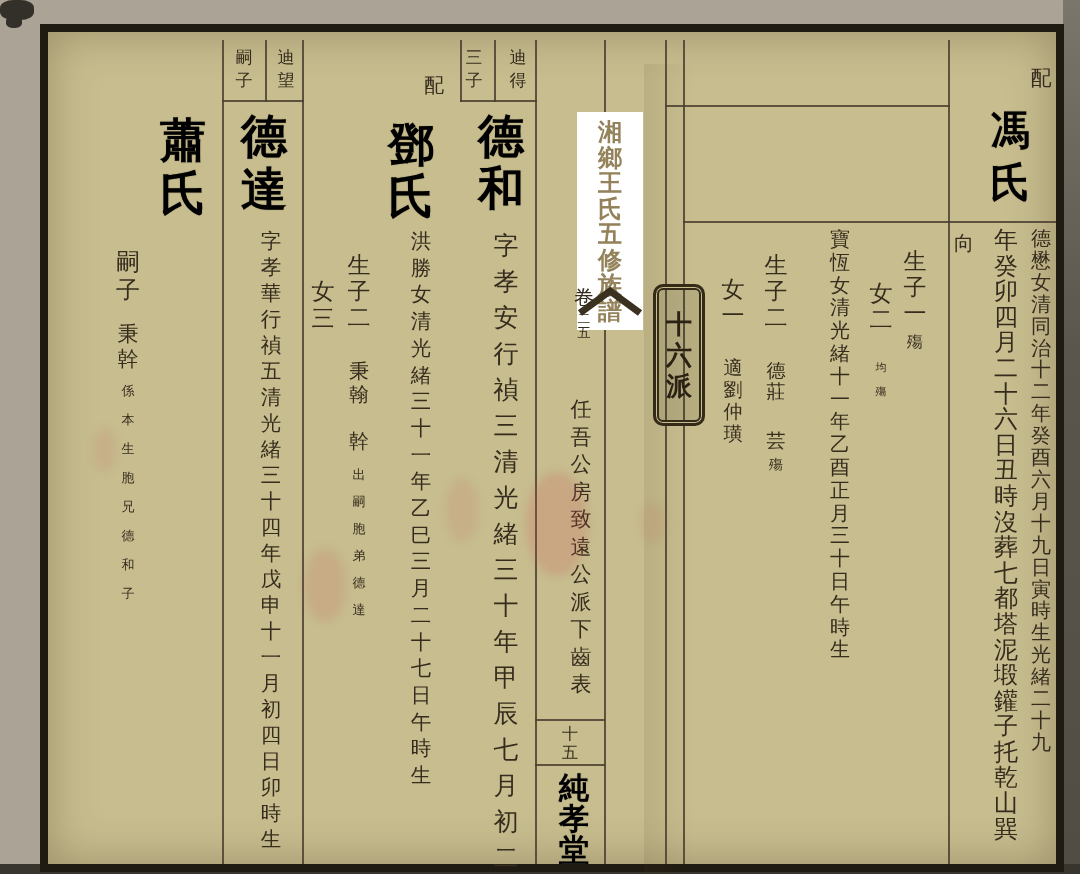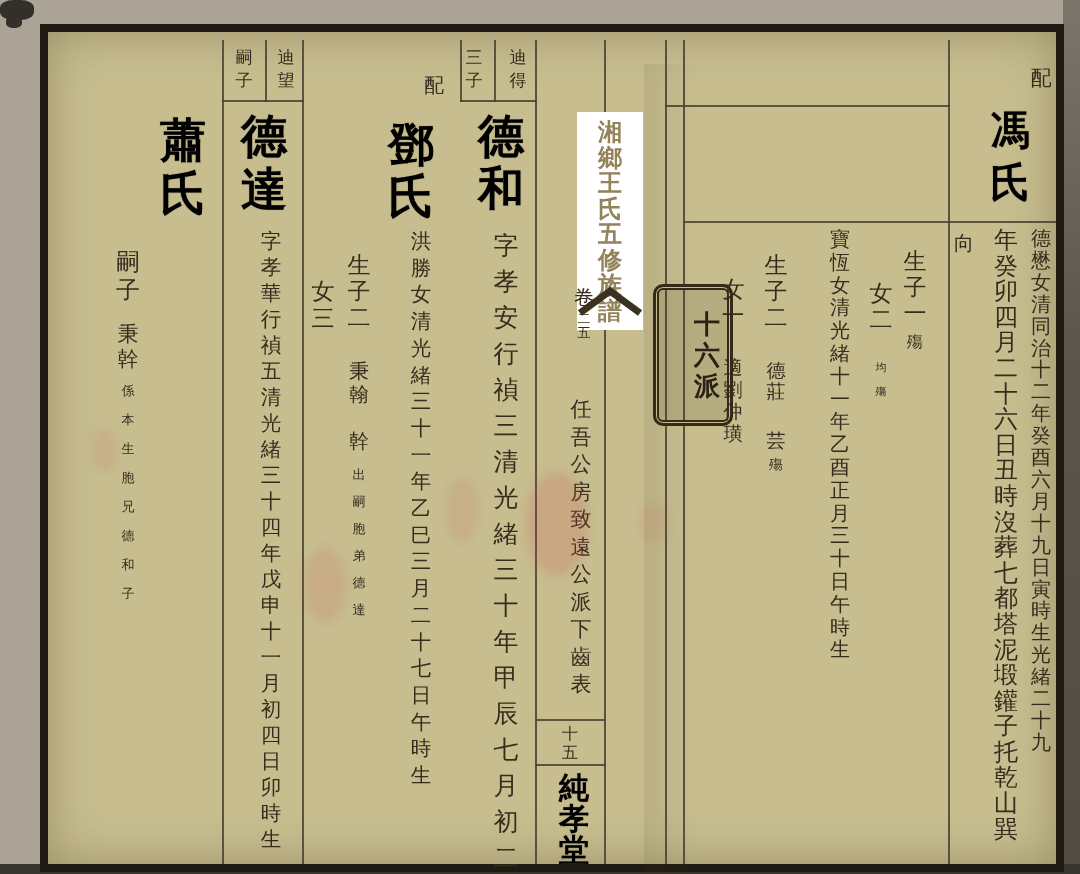--- a/index.html
+++ b/index.html
@@ -35,21 +35,21 @@
     position:absolute;left:529px;top:32px;width:66px;height:218px;
     background:#ffffff;display:flex;align-items:center;justify-content:center;margin-top:48px;
   }
   .title-band .vcol{position:static;color:#93825a;font-weight:bold;}
   .fishtail{position:absolute;left:529px;top:252px;}
   .seal{
     position:absolute;left:605px;top:252px;width:46px;height:136px;
     border:3px solid #342a18;border-radius:10px;
     box-shadow:inset 0 0 0 1px #c7bd8f, inset 0 0 0 3px #342a18;
     background:rgba(58,46,24,.12);
-    display:flex;align-items:center;justify-content:center;padding-left:28px;
+    display:flex;align-items:center;justify-content:center;
   }
   .seal .vcol{position:static;font-weight:bold;color:#2b2213;}
   .stain{position:absolute;border-radius:50%;filter:blur(4px);}
   .fold-shade{position:absolute;left:596px;top:32px;width:84px;height:824px;
     background:linear-gradient(90deg,rgba(70,56,28,.10),rgba(70,56,28,0) 60%);}
 </style>
 </head>
 <body>
 
 <div class="edge-right"></div>

